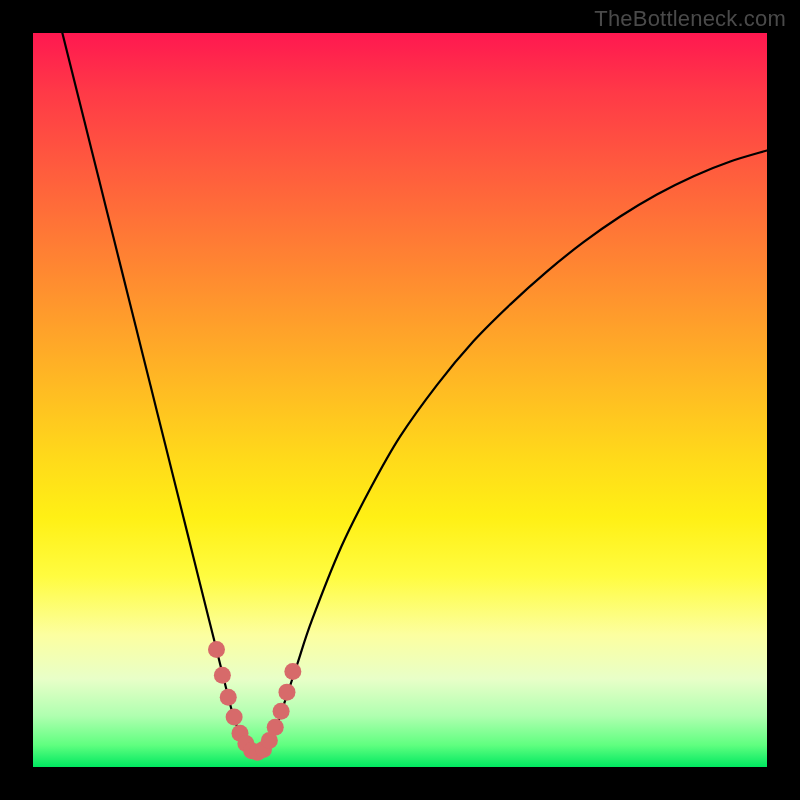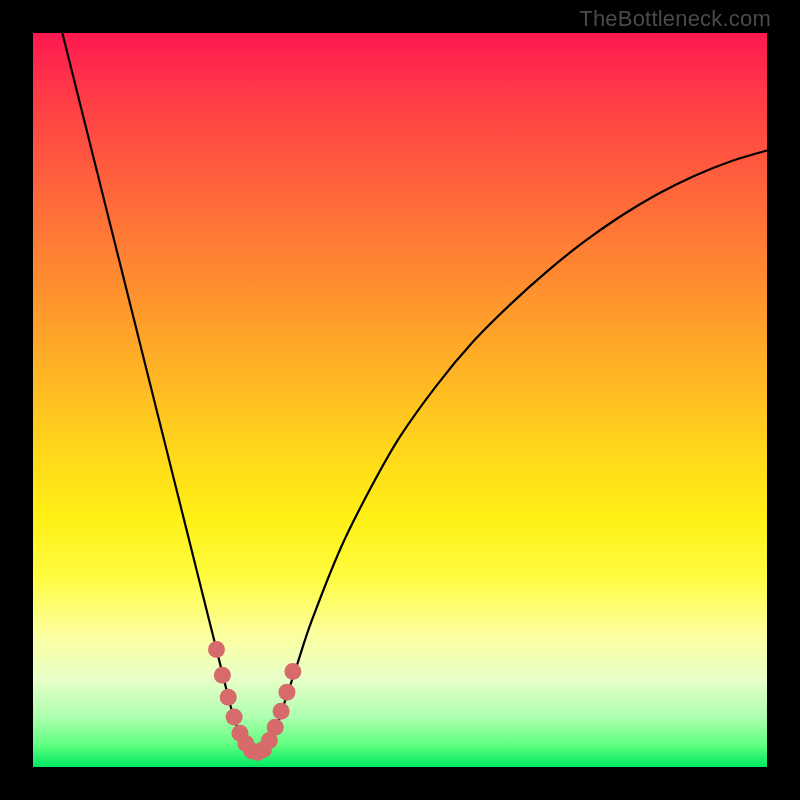--- a/index.html
+++ b/index.html
@@ -30,21 +30,21 @@
       #fcffa0 82%,
       #e8ffc8 88%,
       #b0ffb0 93%,
       #60ff80 97%,
       #00e860 100%
     );
   }
   .watermark {
     position: absolute;
     top: 6px;
-    right: 29px;
+    right: 14px;
     color: #4a4a4a;
     font-size: 22px;
     letter-spacing: 0.2px;
     z-index: 5;
     user-select: none;
   }
   svg.curve {
     position: absolute;
     left: 0;
     top: 0;

